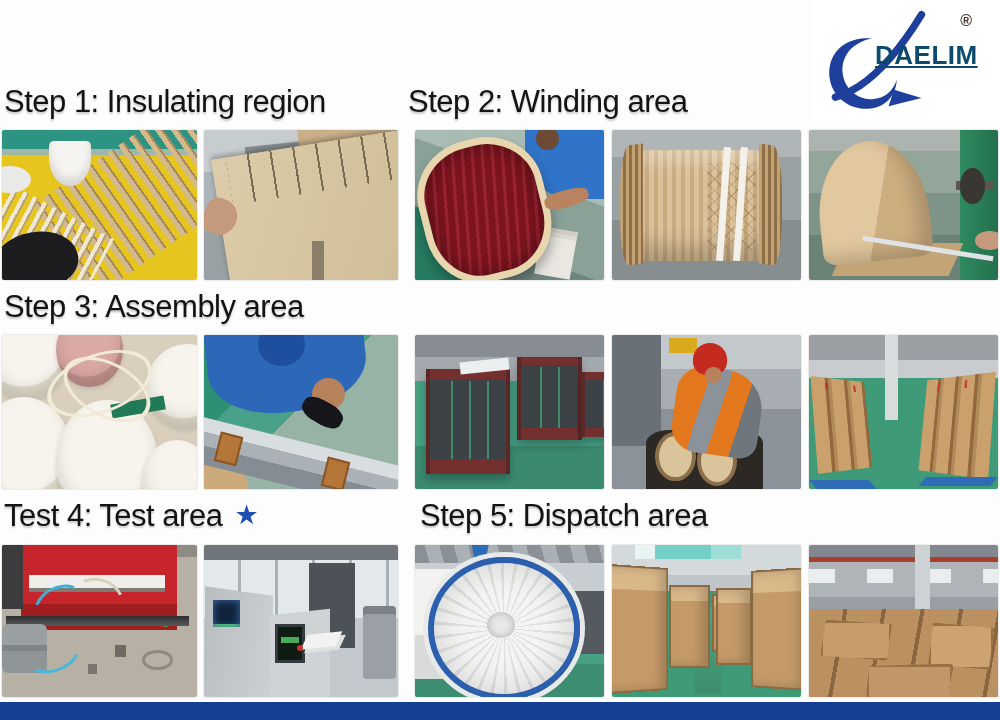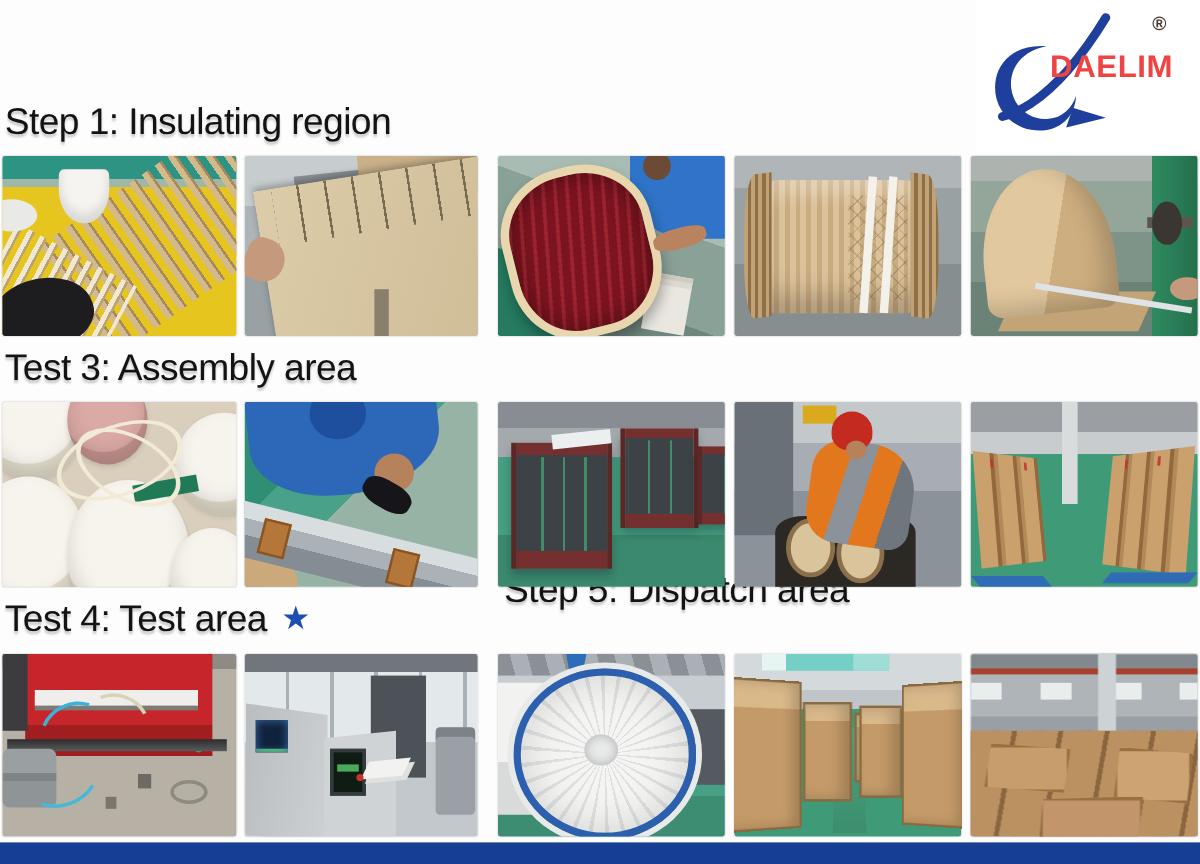--- a/index.html
+++ b/index.html
@@ -11,28 +11,28 @@
   .topbar{position:absolute;left:0;top:0;width:813px;height:73px;background:#163e92;}
   .topbar h1{margin:0;padding-left:16px;line-height:72px;font-size:41px;font-weight:bold;
              color:#fff;letter-spacing:-.5px;white-space:nowrap;
              text-shadow:0 3px 3px rgba(0,0,40,.35);}
   .footerbar{position:absolute;left:0;top:702px;width:1000px;height:18px;background:#163e92;}
 
   
   .logo{position:absolute;right:0;top:0;width:187px;height:126px;background:#fff;}
   .logo svg{position:absolute;left:4px;top:10px;width:110px;height:112px;}
   .logo .brand{position:absolute;left:62px;top:40px;font-size:26px;font-weight:bold;
-               color:#ef4444;letter-spacing:.5px;}
+               color:#0c4a6e;letter-spacing:.5px;text-decoration:underline;}
   .logo .reg{position:absolute;right:28px;top:12px;font-size:16px;color:#45372e;font-weight:bold;}
 
   
   .step-label{position:absolute;font-size:31px;font-weight:normal;color:#131313;
               letter-spacing:-.5px;white-space:nowrap;text-shadow:0 2px 2px rgba(0,0,0,.22);}
   #s1{left:4px;top:84px;} #s2{left:408px;top:84px;} #s3{left:4px;top:289px;}
-  #s4{left:4px;top:498px;} #s5{left:420px;top:474px;text-align:center;}
+  #s4{left:4px;top:498px;} #s5{left:420px;top:498px;text-align:center;}
   .star{font-size:27px;margin-left:12px;vertical-align:2px;text-shadow:none;}
 
   
   .photo-row{position:absolute;left:0;width:1000px;display:flex;}
   .gL{margin-left:2px;width:396px;display:flex;gap:7px;}
   .gR{margin-left:17px;width:583px;display:flex;gap:8px;}
   .tile{position:relative;overflow:hidden;flex:1;border-radius:2px;
         box-shadow:0 0 0 1px rgba(0,0,0,.07);}
 
   
@@ -249,21 +249,22 @@
       <path d="M60,30 C38,34 26,50 28,68 C30,86 46,98 62,96 C74,95 83,87 87,75
                C86,97 68,110 46,106 C24,102 10,82 14,60 C18,40 36,28 60,30 Z" fill="#1f3f9d"></path>
       <path d="M84,86 L114,95 L78,104 Z" fill="#1f3f9d"></path>
       <rect x="42" y="57" width="11" height="11" transform="rotate(45 47.5 62.5)" fill="#ffffff"></rect>
     </svg>
     <span class="brand">DAELIM</span>
     <span class="reg">®</span>
   </div>
 
   <div class="step-label" id="s1">Step 1: Insulating region</div>
-  <div class="step-label" id="s3">Test 3: Assembly area</div>
+  <div class="step-label" id="s2">Step 2: Winding area</div>
+  <div class="step-label" id="s3">Step 3: Assembly area</div>
   <div class="step-label" id="s4">
     <span>Test 4: Test area</span><span class="star" style="color:#1d4eb0">★</span>
   </div>
   <div class="step-label" id="s5">Step 5: Dispatch area</div>
 
   <div class="photo-row" style="top:130px;height:150px">
     <div class="gL">
       <div class="tile p11">
         <div class="abs sticks"></div>
           <div class="abs sticks2"></div>

